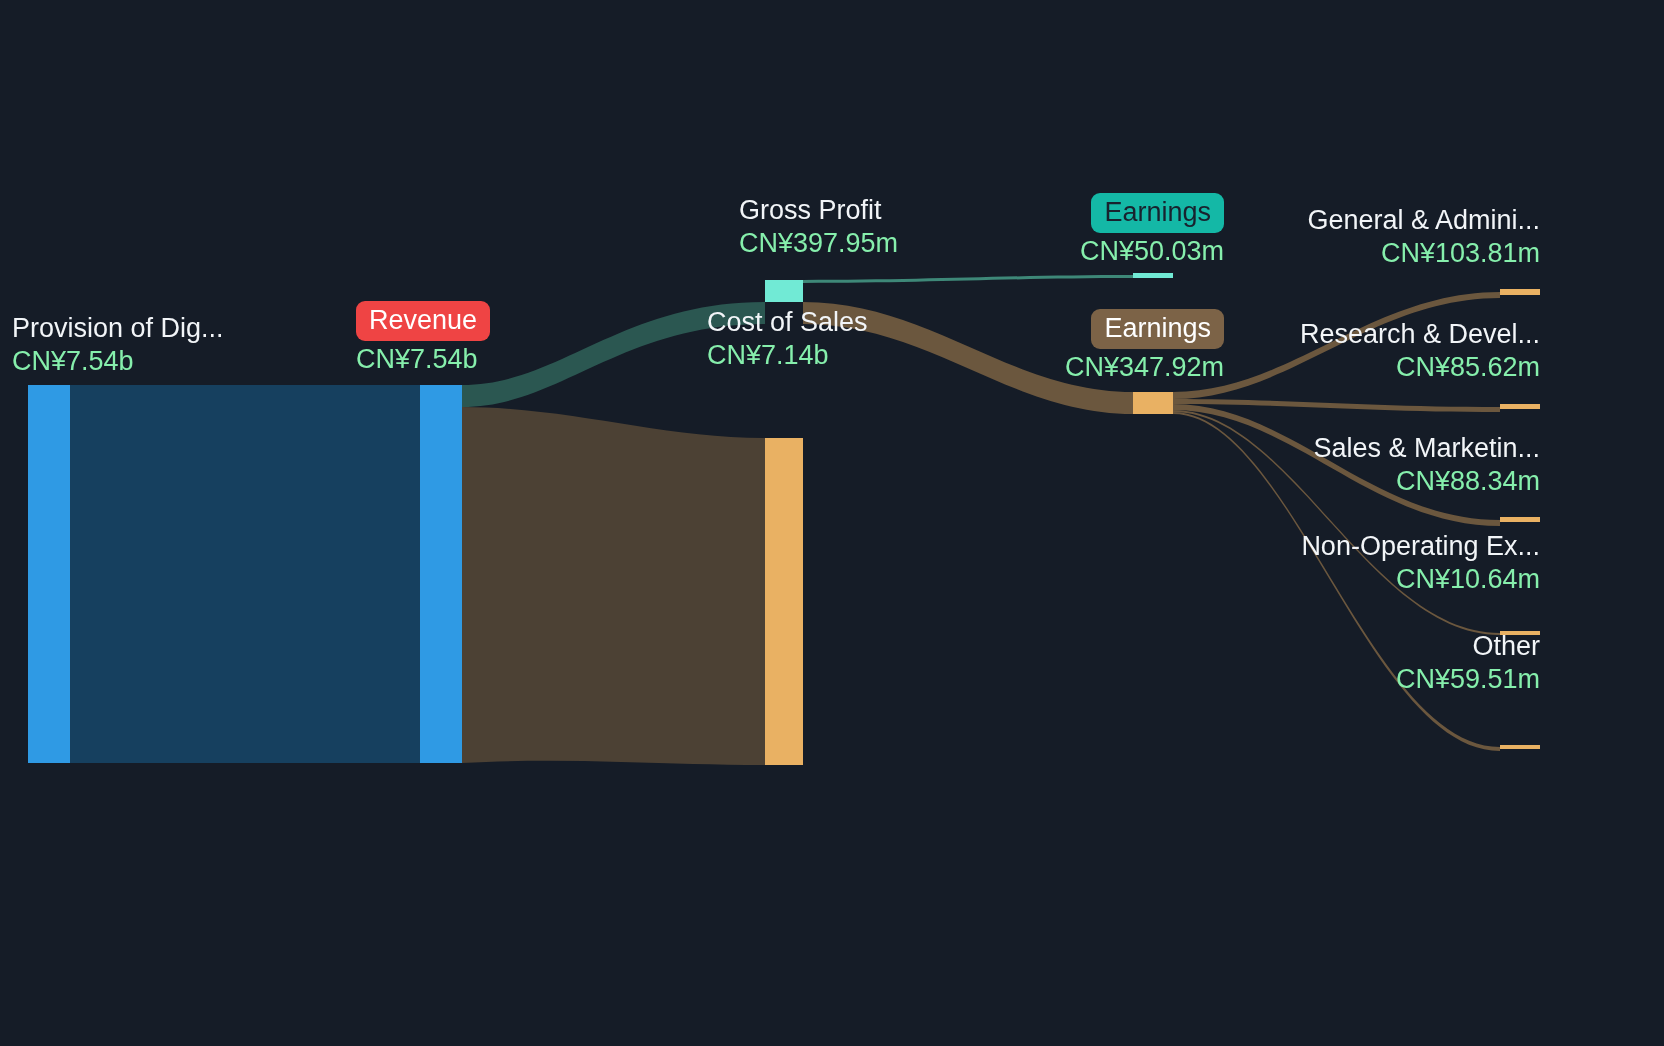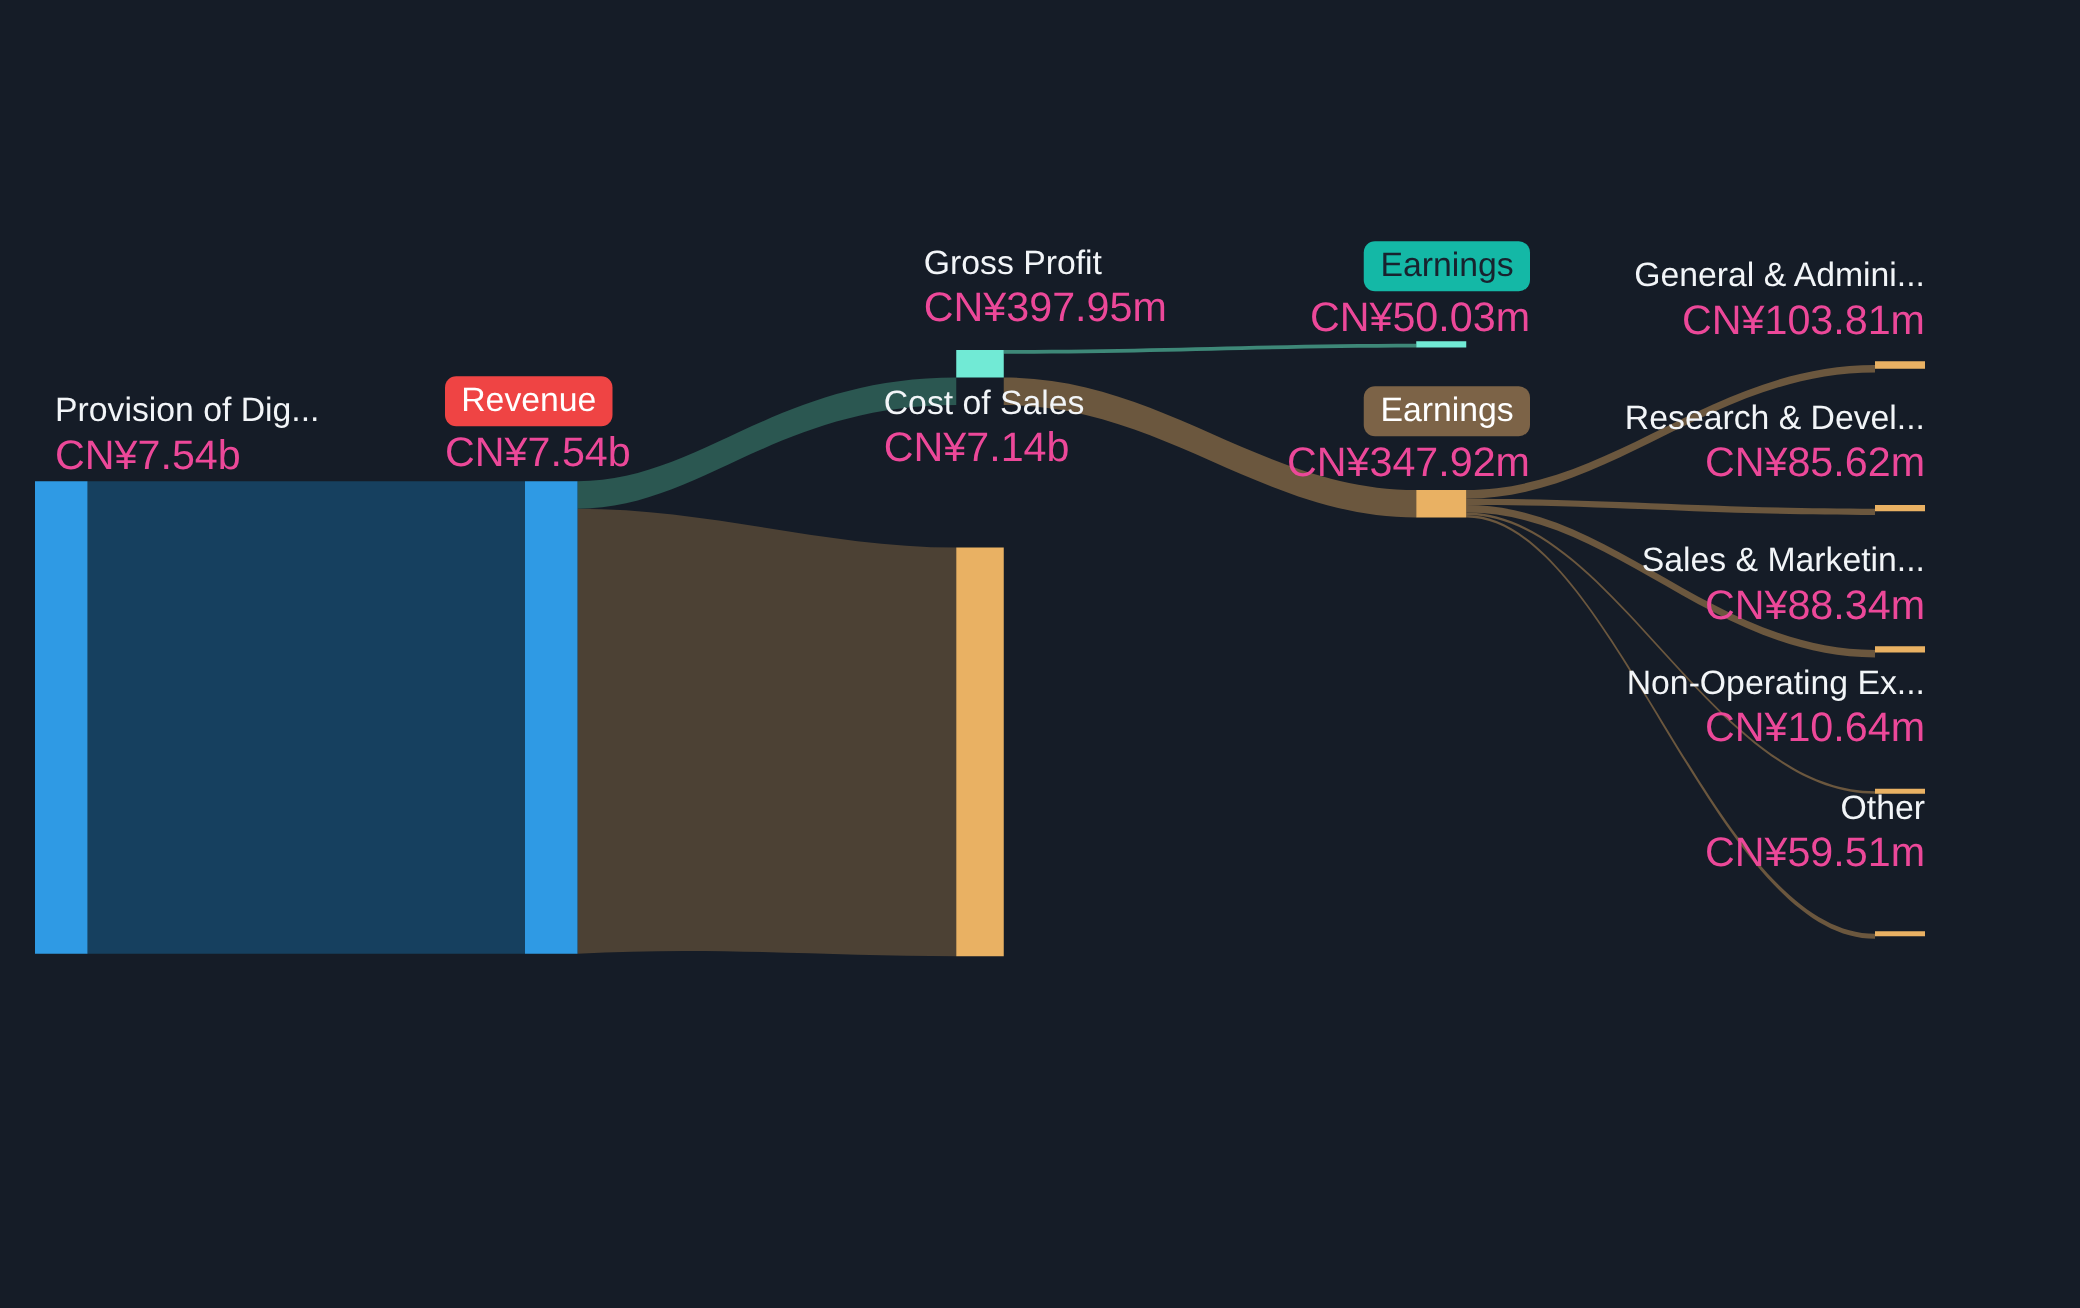--- a/index.html
+++ b/index.html
@@ -1,21 +1,21 @@
 <!DOCTYPE html>
 <html><head>
 <meta charset="utf-8">
 <style>
   html,body{margin:0;padding:0;background:#151c27;}
   body{width:1664px;height:1046px;overflow:hidden;font-family:"Liberation Sans",sans-serif;}
   #stage{position:relative;width:1664px;height:1046px;background:#151c27;}
   svg.sankey{position:absolute;inset:0;width:1664px;height:1046px;display:block;}
   .lbl{position:absolute;white-space:nowrap;line-height:1.06;}
   .lbl .name{font-size:27px;color:#f2f5f8;display:block;}
-  .lbl .val{font-size:33px;color:#ec4899;display:block;margin-top:4px;}
+  .lbl .val{font-size:27px;color:#86efac;display:block;margin-top:4px;}
   .lbl.right{text-align:right;}
   .lbl.left{text-align:left;}
   .badge{display:inline-block;border-radius:9px;padding:5px 13px 7px 13px;font-size:27px;line-height:1.05;}
   .badge.revenue{background:#ef4444;color:#ffffff;}
   .badge.earnings{background:#14b8a6;color:#18222e;}
   .badge.expenses{background:#7c6347;color:#ffffff;}
 </style>
 </head>
 <body>
 
@@ -82,21 +82,21 @@
       <rect x="1133" y="273" width="40" height="5" fill="#71ead5"></rect>
       <rect x="1133" y="392" width="40" height="22" fill="#e9b163"></rect>
       <rect x="1500" y="289" width="40" height="6" fill="#e9b163"></rect>
       <rect x="1500" y="404" width="40" height="5" fill="#e9b163"></rect>
       <rect x="1500" y="517" width="40" height="5" fill="#e9b163"></rect>
       <rect x="1500" y="631" width="40" height="4" fill="#e9b163"></rect>
       <rect x="1500" y="745" width="40" height="4" fill="#e9b163"></rect>
     </g>
   </svg>
 
-  <div class="lbl left" style="left:44px;top:314px;">
+  <div class="lbl left" style="left:12px;top:314px;">
     <span class="name">Provision of Dig...</span>
     <span class="val">CN¥7.54b</span>
   </div>
 
   <div class="lbl left" style="left:356px;top:301px;">
     <span class="badge revenue">Revenue</span>
     <span class="val">CN¥7.54b</span>
   </div>
 
   <div class="lbl left" style="left:707px;top:196px;margin-left:32px;">

